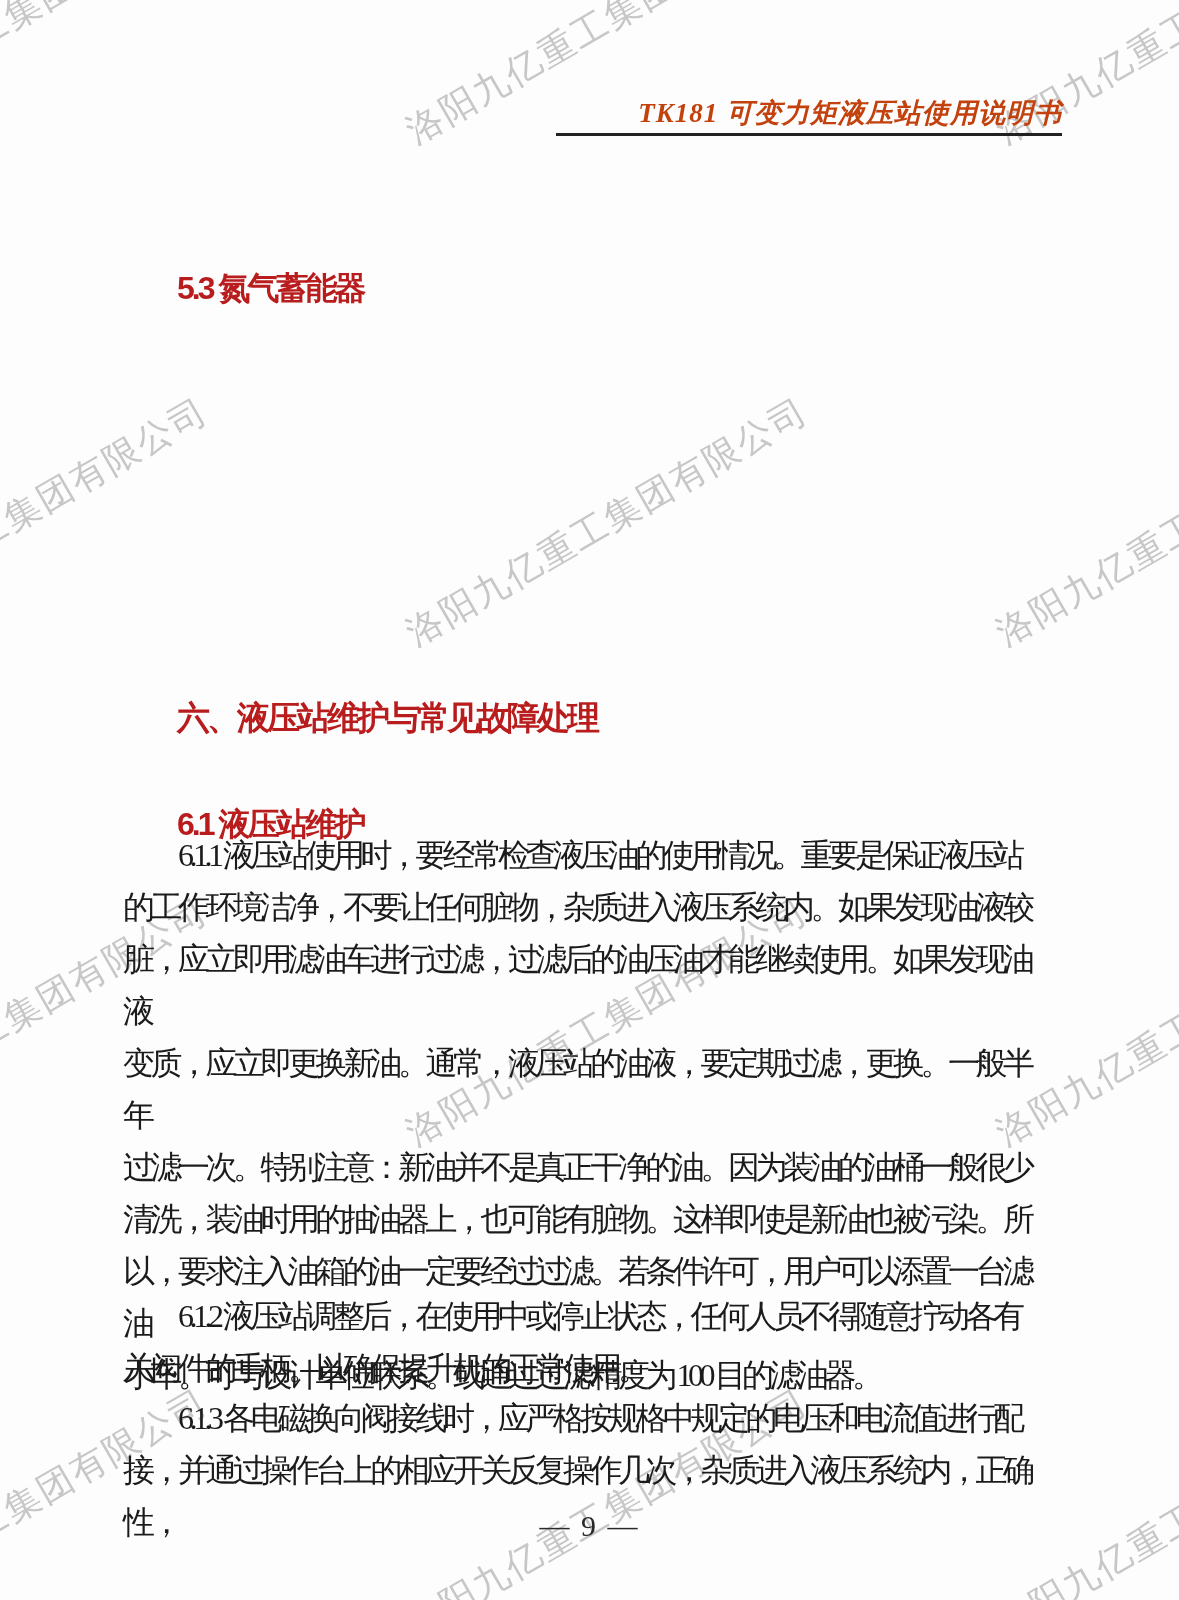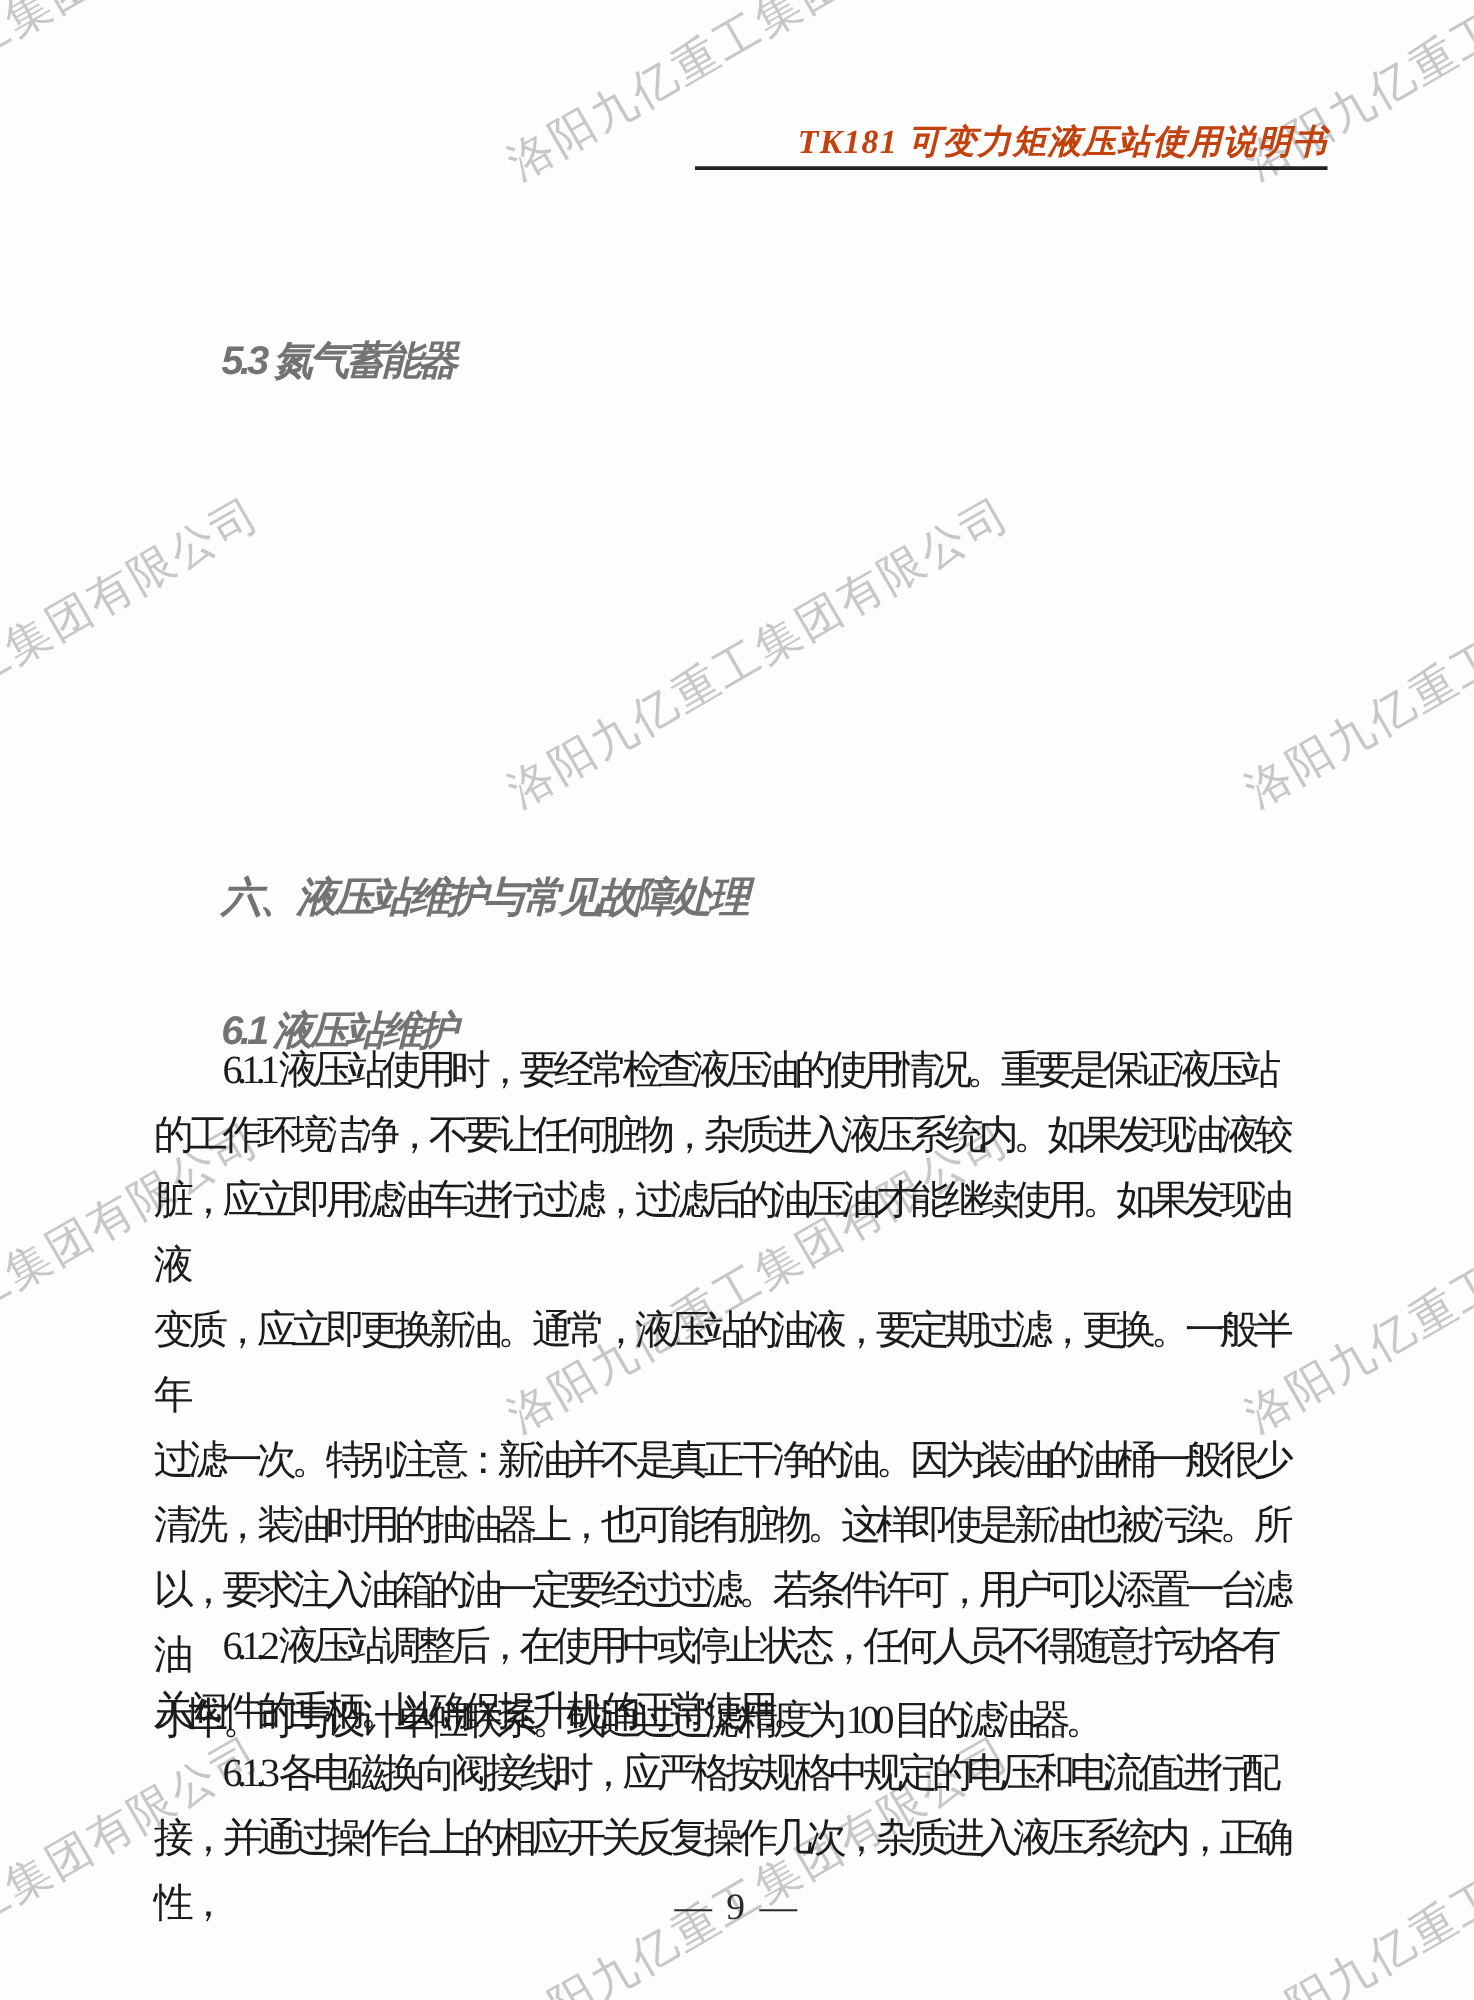--- a/index.html
+++ b/index.html
@@ -76,23 +76,22 @@
   .heading {
     position: absolute;
     left: 177px;
     z-index: 2;
     margin: 0;
     font-family: "Liberation Sans", "DejaVu Sans", sans-serif;
     font-weight: bold;
     font-size: 32px;
     line-height: 52px;
     letter-spacing: -3px;
-    color: #737373;
+    color: #b91c1c;
     white-space: nowrap;
-    font-style: italic;
   }
 
   .p-cont   { top: 157px; }
   .h-53     { top: 262px; }
   .p-53     { top: 313px; }
   .h-6      { top: 692px; font-size: 33px; }
   .h-61     { top: 798px; }
   .p-611    { top: 829px; }
   .p-612    { top: 1290px; }
   .p-613    { top: 1392px; }

